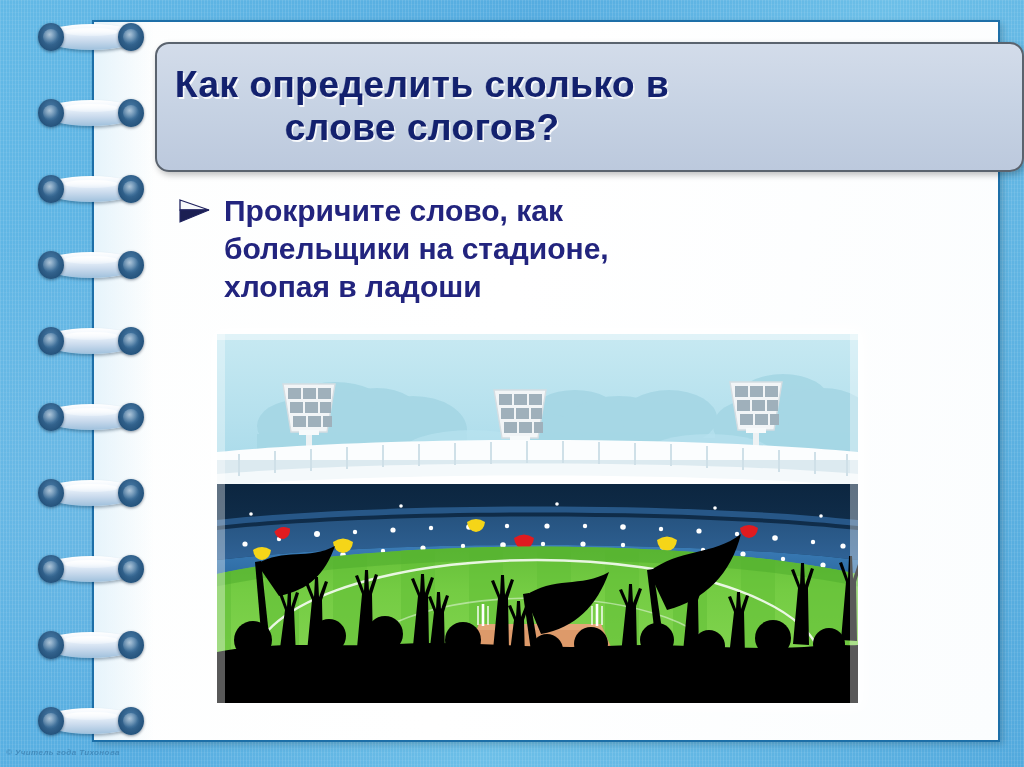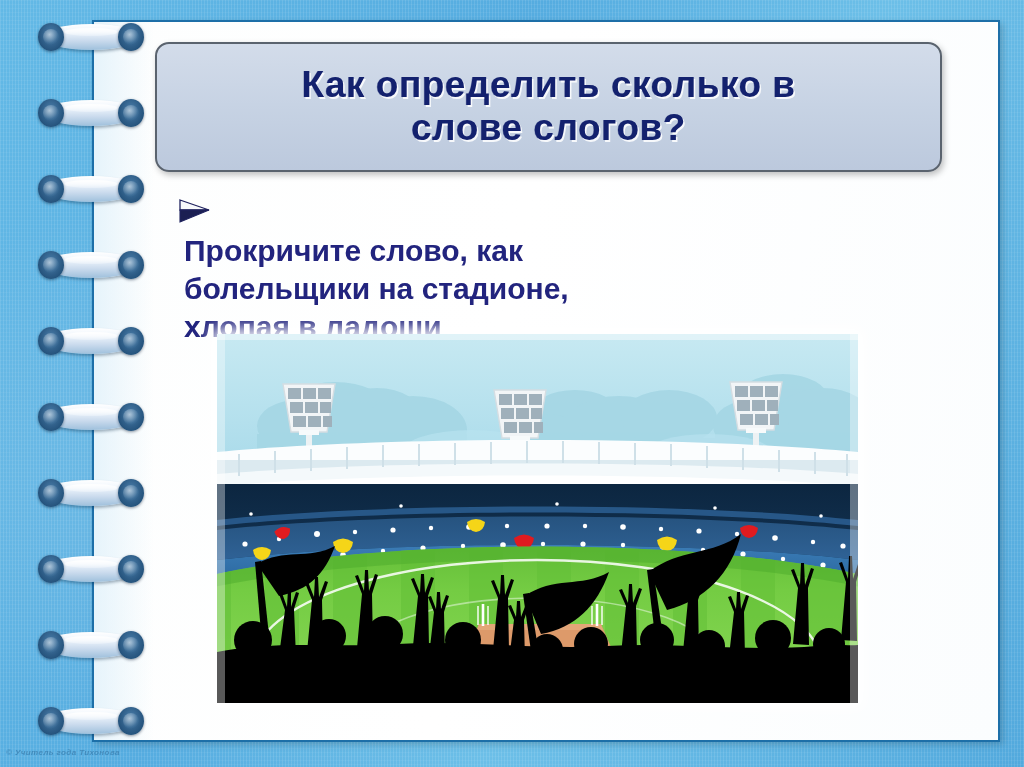--- a/index.html
+++ b/index.html
@@ -66,40 +66,40 @@
     background:radial-gradient(circle at 40% 35%, rgba(255,255,255,.55), rgba(130,175,210,.12) 60%, rgba(20,60,95,.0) 75%);
   }
   .ring .gloss{
     position:absolute; left:22px; right:22px; top:4px; height:8px;
     border-radius:50%;
     background:linear-gradient(180deg,rgba(255,255,255,.95),rgba(255,255,255,.25));
   }
 
   
   #title-box{
-    position:absolute; left:155px; top:42px; width:787px; height:130px;
+    position:absolute; left:155px; top:42px; width:869px; height:130px;
     border:2px solid #5a636e;
     border-radius:14px;
     background:linear-gradient(180deg,#d3dcea 0%,#c7d3e4 48%,#bcc9dd 100%);
     box-shadow:2px 3px 6px rgba(0,0,0,.25);
-    display:flex; align-items:center; justify-content:center;
+    display:flex; align-items:center; justify-content:flex-start;
   }
   #title-text{
     font-size:37px; font-weight:bold; line-height:1.16;
     color:#13216e; text-align:center;
     letter-spacing:.5px;
     text-shadow:1.5px 1.5px 0 rgba(255,255,255,.85), -0.5px -0.5px 0 rgba(30,40,110,.35);
     white-space:pre-line;
     padding:0 18px;
   }
 
   
   #bullet-row{
     position:absolute; left:178px; top:192px; width:640px;
-    display:flex; align-items:flex-start;flex-direction:column;
+    display:flex; align-items:flex-start;
   }
   #bullet-arrow{ width:40px; flex:0 0 40px; padding-top:6px; }
   #bullet-text{
     font-size:30px; font-weight:bold; line-height:1.26;
     color:#22247e; white-space:pre-line;
     text-shadow:1px 1px 0 rgba(255,255,255,.7);
     padding-left:6px;
   }
 
   

